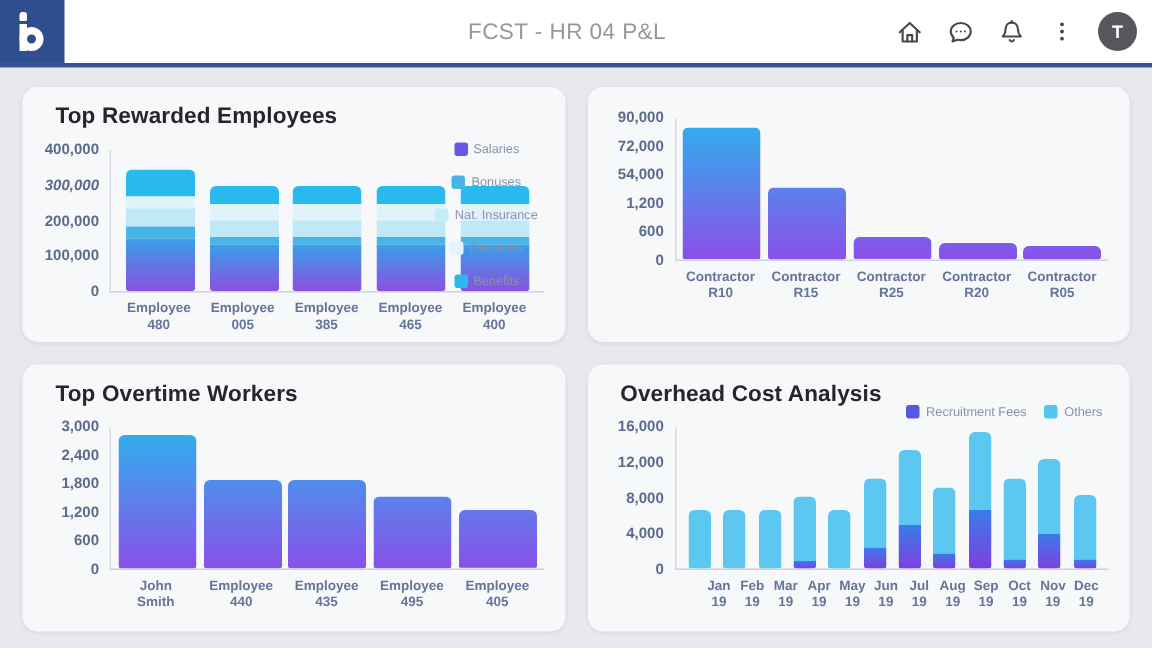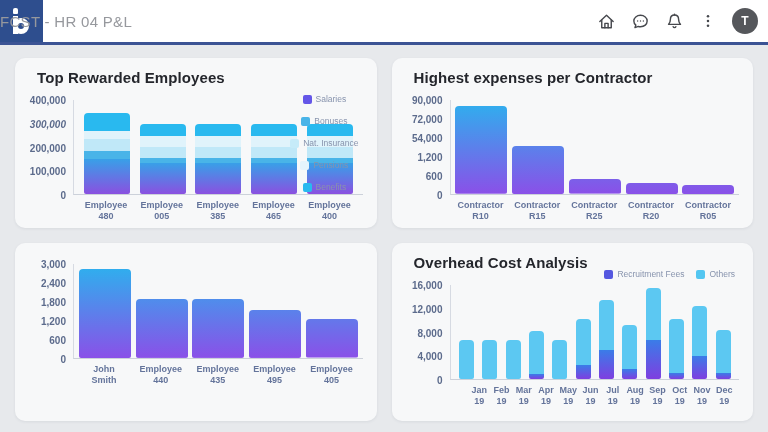--- a/index.html
+++ b/index.html
@@ -18,21 +18,21 @@
   .logo{
     width:43px;height:42px;background:#2e4e8e;
     display:flex;align-items:center;justify-content:center;flex:0 0 auto;
     cursor:pointer;
   }
   .logo-b{position:relative;width:17px;height:26px;}
   .logo-b .stem-top{position:absolute;left:0;top:0;width:5px;height:6px;background:#fff;border-radius:2px 2px 1px 1px;}
   .logo-b .stem{position:absolute;left:0;top:8px;width:5px;height:18px;background:#fff;}
   .logo-b .bowl{position:absolute;left:0;bottom:0;width:16px;height:16px;border:5px solid #fff;border-radius:50%;box-sizing:border-box;}
   .header-title{
-    position:absolute;left:0;right:12px;
+    position:absolute;left:0;right:12px;text-align:center;
     font-size:15px;color:#96989d;letter-spacing:.3px;
   }
   .header-actions{
     position:absolute;right:10px;top:0;height:42px;
     display:flex;align-items:center;gap:14px;
   }
   .hicon{width:20px;height:20px;display:flex;align-items:center;justify-content:center;cursor:pointer;}
   .hicon svg{display:block;}
   .avatar{
     width:26px;height:26px;border-radius:50%;background:#55575b;
@@ -235,21 +235,20 @@
             <div class="xlab" style="width: 46px;">
               <span>Employee</span>
               <span>400</span>
             </div>
           </div>
         </div>
       </div>
   </div>
 
   <div class="card">
-    <h2 class="card-title">Highest expenses per Contractor</h2>
     <div class="chart-area">
         <div class="cgrid">
           <div class="yaxis">
             <span class="ytick" style="bottom: 0%;">0</span>
             <span class="ytick" style="bottom: 20%;">600</span>
             <span class="ytick" style="bottom: 40%;">1,200</span>
             <span class="ytick" style="bottom: 60%;">54,000</span>
             <span class="ytick" style="bottom: 80%;">72,000</span>
             <span class="ytick" style="bottom: 100%;">90,000</span>
           </div>
@@ -290,20 +289,21 @@
             <div class="xlab" style="width: 52px;">
               <span>Contractor</span>
               <span>R05</span>
             </div>
           </div>
         </div>
       </div>
   </div>
 
   <div class="card">
+    <h2 class="card-title">Top Overtime Workers</h2>
     <div class="chart-area">
         <div class="cgrid">
           <div class="yaxis">
             <span class="ytick" style="bottom: 0%;">0</span>
             <span class="ytick" style="bottom: 20%;">600</span>
             <span class="ytick" style="bottom: 40%;">1,200</span>
             <span class="ytick" style="bottom: 60%;">1,800</span>
             <span class="ytick" style="bottom: 80%;">2,400</span>
             <span class="ytick" style="bottom: 100%;">3,000</span>
           </div>

